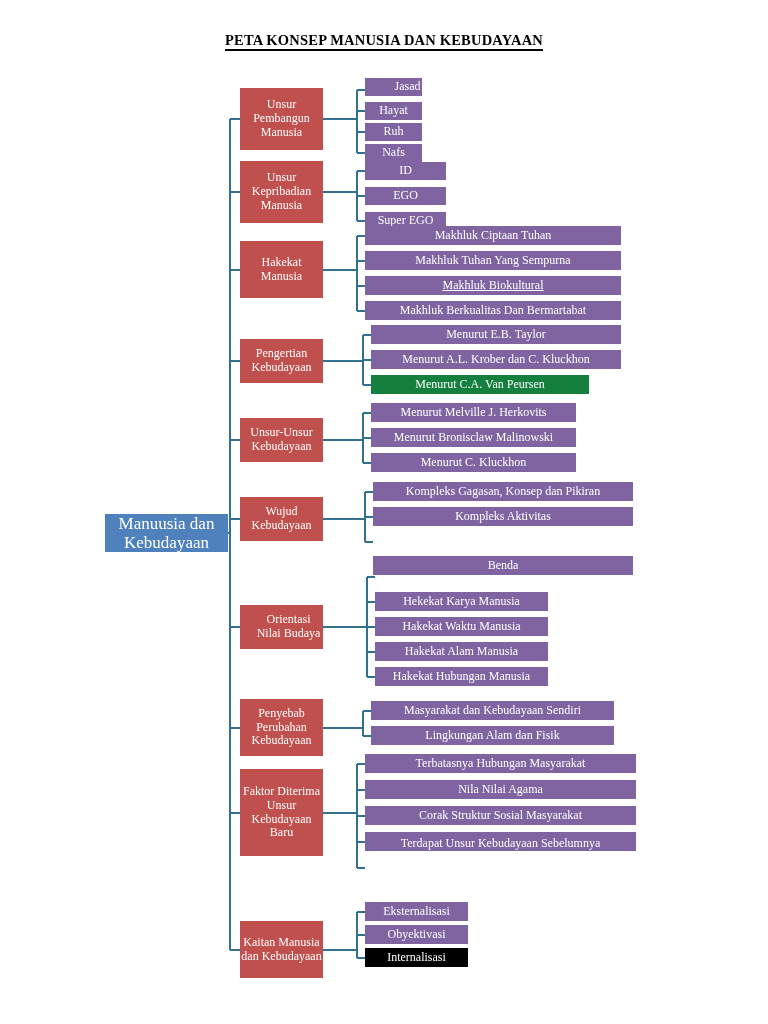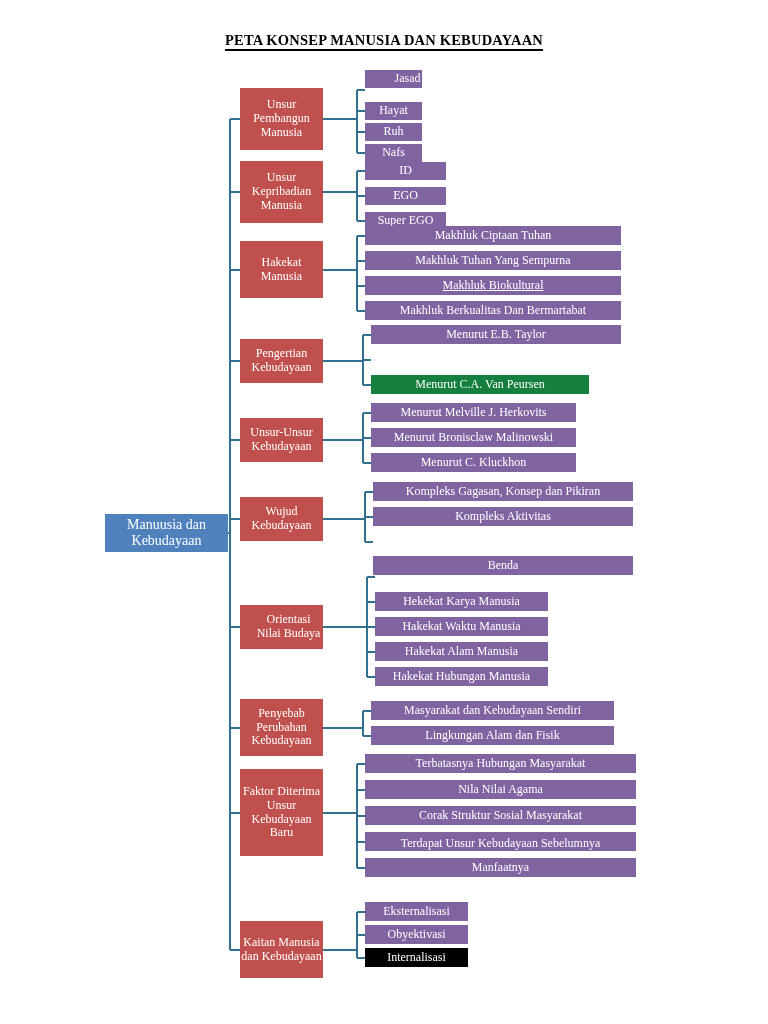--- a/index.html
+++ b/index.html
@@ -41,21 +41,21 @@
     display: flex;
     align-items: center;
     justify-content: center;
     text-align: center;
     color: #ffffff;
     line-height: 1.14;
     overflow: hidden;
   }
   .root {
     background: #4F81BD;
-    font-size: 14px;
+    font-size: 17px;
   }
   .branch {
     background: #C0504D;
     font-size: 12px;
   }
   .leaf {
     background: #8064A2;
     font-size: 12px;
   }
   .conn {
@@ -76,21 +76,21 @@
     </div>
     <div class="conn" style="left: 228px; top: 532px; width: 2px; height: 2px; background: rgb(49, 112, 142); position: absolute;"></div>
     <div class="conn" style="left: 229px; top: 119px; width: 2px; height: 830.5px; background: rgb(49, 112, 142); position: absolute;"></div>
     <div class="conn" style="left: 230px; top: 118px; width: 10px; height: 2px; background: rgb(49, 112, 142); position: absolute;"></div>
     <div class="node branch" style="left: 240px; top: 88px; width: 83px; height: 62px; background: rgb(192, 80, 77);">
       <span>Unsur Pembangun Manusia</span>
     </div>
     <div class="conn" style="left: 323px; top: 118px; width: 34px; height: 2px; background: rgb(49, 112, 142); position: absolute;"></div>
     <div class="conn" style="left: 356px; top: 90px; width: 2px; height: 63px; background: rgb(49, 112, 142); position: absolute;"></div>
     <div class="conn" style="left: 357px; top: 89px; width: 8px; height: 2px; background: rgb(49, 112, 142); position: absolute;"></div>
-    <div class="node leaf" style="left: 365px; top: 70px; width: 57px; height: 18px; background: rgb(128, 100, 162); padding-left: 28px;">
+    <div class="node leaf" style="left: 365px; top: 78px; width: 57px; height: 18px; background: rgb(128, 100, 162); padding-left: 28px;">
       <span>Jasad</span>
     </div>
     <div class="conn" style="left: 357px; top: 110px; width: 8px; height: 2px; background: rgb(49, 112, 142); position: absolute;"></div>
     <div class="node leaf" style="left: 365px; top: 102px; width: 57px; height: 18px; background: rgb(128, 100, 162);">
       <span>Hayat</span>
     </div>
     <div class="conn" style="left: 357px; top: 131px; width: 8px; height: 2px; background: rgb(49, 112, 142); position: absolute;"></div>
     <div class="node leaf" style="left: 365px; top: 123px; width: 57px; height: 18px; background: rgb(128, 100, 162);">
       <span>Ruh</span>
     </div>
@@ -142,20 +142,23 @@
     <div class="node branch" style="left: 240px; top: 339px; width: 83px; height: 44px; background: rgb(192, 80, 77);">
       <span>Pengertian Kebudayaan</span>
     </div>
     <div class="conn" style="left: 323px; top: 360px; width: 40px; height: 2px; background: rgb(49, 112, 142); position: absolute;"></div>
     <div class="conn" style="left: 362px; top: 334.5px; width: 2px; height: 50px; background: rgb(49, 112, 142); position: absolute;"></div>
     <div class="conn" style="left: 363px; top: 333.5px; width: 8px; height: 2px; background: rgb(49, 112, 142); position: absolute;"></div>
     <div class="node leaf" style="left: 371px; top: 325px; width: 250px; height: 19px; background: rgb(128, 100, 162);">
       <span>Menurut E.B. Taylor</span>
     </div>
     <div class="conn" style="left: 363px; top: 358.5px; width: 8px; height: 2px; background: rgb(49, 112, 142); position: absolute;"></div>
+    <div class="node leaf" style="left: 371px; top: 350px; width: 250px; height: 19px; background: rgb(128, 100, 162);">
+      <span>Menurut A.L. Krober dan C. Kluckhon</span>
+    </div>
     <div class="conn" style="left: 363px; top: 383.5px; width: 8px; height: 2px; background: rgb(49, 112, 142); position: absolute;"></div>
     <div class="node leaf" style="left: 371px; top: 375px; width: 218px; height: 19px; background: #15803d;">
       <span>Menurut C.A. Van Peursen</span>
     </div>
     <div class="conn" style="left: 230px; top: 439px; width: 10px; height: 2px; background: rgb(49, 112, 142); position: absolute;"></div>
     <div class="node branch" style="left: 240px; top: 418px; width: 83px; height: 44px; background: rgb(192, 80, 77);">
       <span>Unsur-Unsur Kebudayaan</span>
     </div>
     <div class="conn" style="left: 323px; top: 439px; width: 40px; height: 2px; background: rgb(49, 112, 142); position: absolute;"></div>
     <div class="conn" style="left: 362px; top: 412.5px; width: 2px; height: 50px; background: rgb(49, 112, 142); position: absolute;"></div>
@@ -242,23 +245,20 @@
     </div>
     <div class="conn" style="left: 357px; top: 814.5px; width: 8px; height: 2px; background: rgb(49, 112, 142); position: absolute;"></div>
     <div class="node leaf" style="left: 365px; top: 806px; width: 271px; height: 19px; background: rgb(128, 100, 162);">
       <span>Corak Struktur Sosial Masyarakat</span>
     </div>
     <div class="conn" style="left: 357px; top: 840.5px; width: 8px; height: 2px; background: rgb(49, 112, 142); position: absolute;"></div>
     <div class="node leaf" style="left: 365px; top: 832px; width: 271px; height: 19px; background: rgb(128, 100, 162); align-items: flex-end;">
       <span>Terdapat Unsur Kebudayaan Sebelumnya</span>
     </div>
     <div class="conn" style="left: 357px; top: 866.5px; width: 8px; height: 2px; background: rgb(49, 112, 142); position: absolute;"></div>
-    <div class="node leaf" style="left: 365px; top: 858px; width: 271px; height: 19px; background: rgb(128, 100, 162);">
-      <span>Manfaatnya</span>
-    </div>
     <div class="conn" style="left: 230px; top: 948.5px; width: 10px; height: 2px; background: rgb(49, 112, 142); position: absolute;"></div>
     <div class="node branch" style="left: 240px; top: 921px; width: 83px; height: 57px; background: rgb(192, 80, 77);">
       <span>Kaitan Manusia dan Kebudayaan</span>
     </div>
     <div class="conn" style="left: 323px; top: 948.5px; width: 34px; height: 2px; background: rgb(49, 112, 142); position: absolute;"></div>
     <div class="conn" style="left: 356px; top: 911.5px; width: 2px; height: 46px; background: rgb(49, 112, 142); position: absolute;"></div>
     <div class="conn" style="left: 357px; top: 910.5px; width: 8px; height: 2px; background: rgb(49, 112, 142); position: absolute;"></div>
     <div class="node leaf" style="left: 365px; top: 902px; width: 103px; height: 19px; background: rgb(128, 100, 162);">
       <span>Eksternalisasi</span>
     </div>

